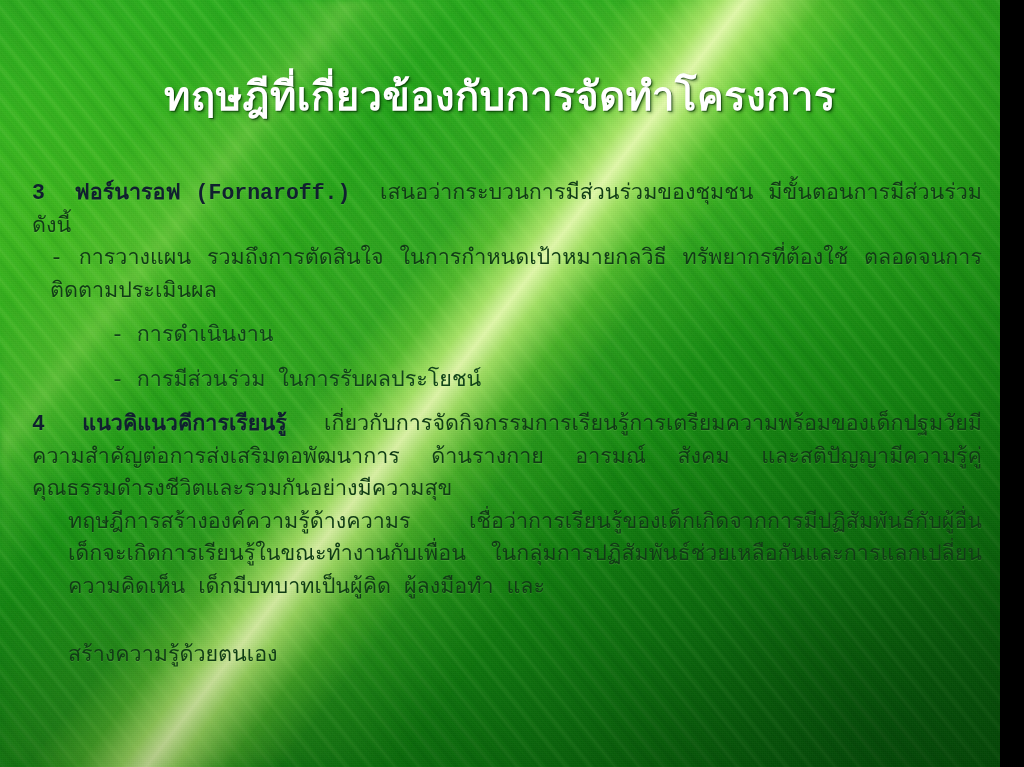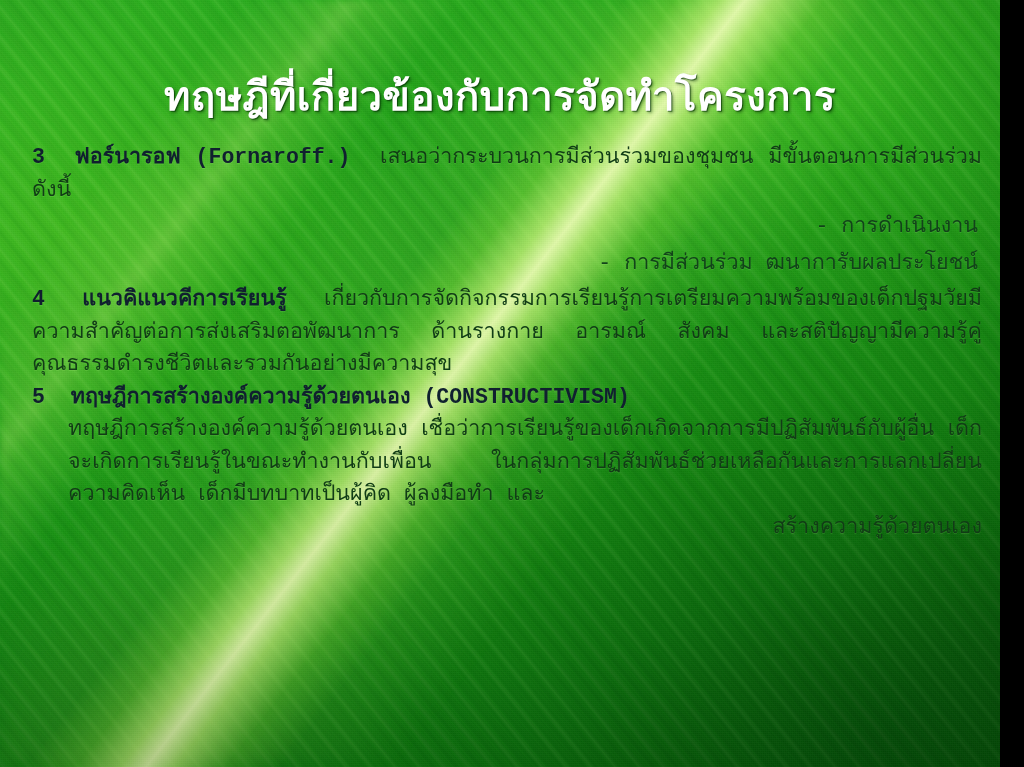--- a/index.html
+++ b/index.html
@@ -145,50 +145,51 @@
 
   .para {
     color: #113c16;
     font-size: 21.5px;
     line-height: 32.5px;
     margin: 0;
     text-align: justify;
     text-justify: inter-word;
     text-shadow: 0 1px 0 rgba(190,255,150,0.13);
   }
-  .para.lead { text-indent: 0; }
+  .para.lead { text-indent: 0; margin-top: 36px; }
 
   .dark {
     color: #10202f;
     font-weight: bold;
   }
   .num {
     color: #0f1f2e;
     font-weight: bold;
   }
 
   
   .sub {
     color: #12431a;
     font-size: 21.5px;
     line-height: 32.5px;
-    margin: 4px;
+    margin: 12px;
     padding-left: 67px;
-    text-align: right;
+    text-align: left;
     white-space: nowrap;
     text-shadow: 0 1px 0 rgba(190,255,150,0.12);
   }
   .indent-dash {
     padding-left: 18px;
   }
   .p5body {
     padding-left: 36px;
   }
   .p5body-last {
-    text-align: right;
+    text-align: left;
+    margin-top: 36px;
   }
 </style>
 </head>
 <body>
 
 <div id="slide">
 
   <div class="bg-layer" id="bg-base"></div>
   <div class="bg-layer" id="bg-veins"></div>
   <div class="bg-layer" id="bg-veins-2"></div>
@@ -199,26 +200,26 @@
   <div class="bg-layer" id="bg-grain"></div>
 
   <div id="content">
 
     <h1 id="slide-title">ทฤษฎีที่เกี่ยวข้องกับการจัดทำโครงการ</h1>
 
     <div id="body-block">
 
       <p class="para lead"><span class="num">3</span>&nbsp;&nbsp;<span class="dark">ฟอร์นารอฟ (Fornaroff.)</span>&nbsp;&nbsp;<span>เสนอว่ากระบวนการมีส่วนร่วมของชุมชน มีขั้นตอนการมีส่วนร่วมดังนี้</span></p>
 
+      <p class="para indent-dash">- การวางแผน รวมถึงการตัดสินใจ ในการกำหนดเป้าหมายกลวิธี  ทรัพยากรที่ต้องใช้ ตลอดจนการติดตามประเมินผล</p>
 
       <p class="sub">- การดำเนินงาน</p>
-      <p class="sub">- การมีส่วนร่วม ฒนาการับผลประโยชน์</p>
+      <p class="sub">- การมีส่วนร่วม ในการรับผลประโยชน์</p>
 
       <p class="para"><span class="num">4</span>&nbsp;&nbsp;<span class="dark">แนวคิแนวคีการเรียนรู้</span>&nbsp;&nbsp;<span>เกี่ยวกับการจัดกิจกรรมการเรียนรู้การเตรียมความพร้อมของเด็กปฐมวัยมีความสำคัญต่อการส่งเสริมตอพัฒนาการ ด้านรางกาย อารมณ์ สังคม และสติปัญญามีความรู้คู่คุณธรรมดำรงชีวิตและรวมกันอย่างมีความสุข</span></p>
 
-      <p class="para"><span class="num">5</span>&nbsp;&nbsp;<span class="dark">ทฤษฎีการสร้างองค์ความรู้ด้วยตนเอง (CONSTRUCTIVISM)</span></p>
-
-      <p class="para p5body">ทฤษฎีการสร้างองค์ความรู้ด้วยตนเอง  เชื่อว่าการเรียนรู้ของเด็กเกิดจากการมีปฏิสัมพันธ์กับผู้อื่น  เด็กจะเกิดการเรียนรู้ในขณะทำงานกับเพื่อน ในกลุ่มการปฏิสัมพันธ์ช่วยเหลือกันและการแลกเปลี่ยนความคิดเห็น  เด็กมีบทบาทเป็นผู้คิด  ผู้ลงมือทำ   และ</p>
+
+      <p class="para p5body">ทฤษฎีการสร้างองค์ความรู้ด้างความร  เชื่อว่าการเรียนรู้ของเด็กเกิดจากการมีปฏิสัมพันธ์กับผู้อื่น  เด็กจะเกิดการเรียนรู้ในขณะทำงานกับเพื่อน ในกลุ่มการปฏิสัมพันธ์ช่วยเหลือกันและการแลกเปลี่ยนความคิดเห็น  เด็กมีบทบาทเป็นผู้คิด  ผู้ลงมือทำ   และ</p>
       <p class="para p5body p5body-last">สร้างความรู้ด้วยตนเอง</p>
 
     </div>
   </div>
 </div>
 
 </body></html>

